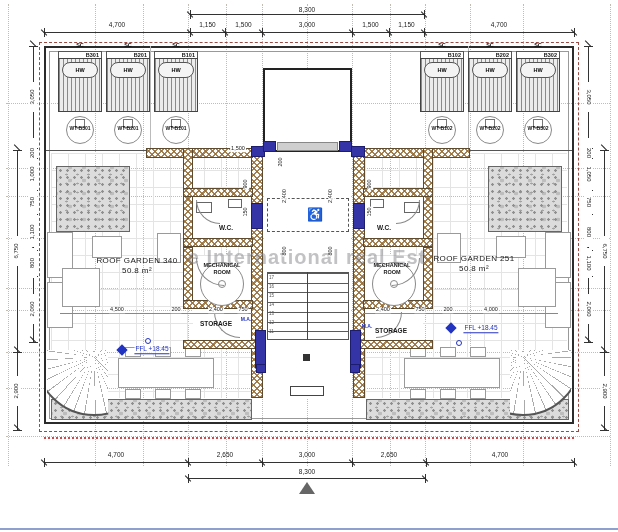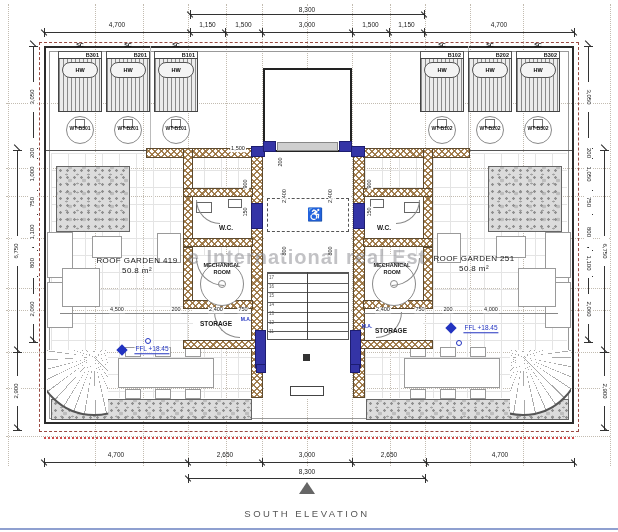--- a/index.html
+++ b/index.html
@@ -207,32 +207,31 @@
     <div class="circ" style="left: 476px; top: 116px; width: 28px; height: 28px;"></div>
     <div style="left: 485px; top: 119px; width: 10px; height: 9px; border: 1px solid rgb(119, 119, 119); background: rgb(255, 255, 255);"></div>
     <div style="left: 473px; top: 126px; width: 34px; height: 8px; font-size: 5px; font-weight: 700; color: rgb(17, 17, 17); text-align: center; line-height: 1;">WT-B202</div>
     <div style="left: 516px; top: 43px; width: 44px; height: 7px; font-size: 5.5px; font-weight: 700; color: rgb(17, 17, 17); text-align: center; line-height: 1;">SC</div>
     <div style="left: 516px; top: 51px; width: 44px; height: 9px; border: 1px solid rgb(85, 85, 85); background: rgb(255, 255, 255); font-size: 5.5px; font-weight: 700; color: rgb(17, 17, 17); text-align: right; padding-right: 2px; line-height: 1.3;">B302</div>
     <div class="stripes" style="left: 516px; top: 58px; width: 44px; height: 54px;"></div>
     <div style="left: 520px; top: 62px; width: 36px; height: 16px; border: 1.2px solid rgb(85, 85, 85); border-radius: 8px; background: rgb(244, 244, 244); font-size: 5.5px; font-weight: 700; text-align: center; line-height: 14px;">HW</div>
     <div class="circ" style="left: 524px; top: 116px; width: 28px; height: 28px;"></div>
     <div style="left: 533px; top: 119px; width: 10px; height: 9px; border: 1px solid rgb(119, 119, 119); background: rgb(255, 255, 255);"></div>
     <div style="left: 521px; top: 126px; width: 34px; height: 8px; font-size: 5px; font-weight: 700; color: rgb(17, 17, 17); text-align: center; line-height: 1;">WT-B302</div>
-    <div class="lbl room-label" style="left: 137px; top: 261px;">ROOF GARDEN 419</div>
+    <div class="lbl room-label" style="left: 137px; top: 261px;">ROOF GARDEN 340</div>
     <div class="lbl room-label" style="left: 137px; top: 271px;">50.8 m²</div>
     <div class="lbl room-label" style="left: 474px; top: 259px;">ROOF GARDEN 251</div>
     <div class="lbl room-label" style="left: 474px; top: 269px;">50.8 m²</div>
     <div class="lbl small-label" style="left: 226px; top: 228px;">W.C.</div>
     <div class="lbl small-label" style="left: 384px; top: 228px;">W.C.</div>
     <div class="lbl small-label" style="left: 216px; top: 324px;">STORAGE</div>
     <div class="lbl small-label" style="left: 391px; top: 331px;">STORAGE</div>
     <div class="lbl ma-label" style="left: 246px; top: 320px;">M.A.</div>
     <div class="lbl ma-label" style="left: 367px; top: 327px;">M.A.</div>
     <div class="lbl watermark" style="left: 307px; top: 257px;">e International real Est</div>
-    <div class="lbl title-label" style="left: 307px; top: 514px;">SOUTH ELEVATION</div>
     <div style="left: 199px; top: 262px; width: 46px; height: 16px; font-size: 5.5px; font-weight: 700; color: rgb(24, 24, 24); text-align: center; line-height: 1.2;">MECHANICAL ROOM</div>
     <div style="left: 369px; top: 262px; width: 46px; height: 16px; font-size: 5.5px; font-weight: 700; color: rgb(24, 24, 24); text-align: center; line-height: 1.2;">MECHANICAL ROOM</div>
     <div class="lbl ffl-label" style="left: 152px; top: 350px;">FFL +18.45</div>
     <div class="lbl ffl-label" style="left: 481px; top: 329px;">FFL +18.45</div>
     <div style="left: 118px; top: 346px; width: 8px; height: 8px; background: rgb(34, 51, 192); transform: rotate(45deg);"></div>
     <div style="left: 447px; top: 324px; width: 8px; height: 8px; background: rgb(34, 51, 192); transform: rotate(45deg);"></div>
     <div style="left: 145px; top: 338px; width: 6px; height: 6px; border: 1.5px solid rgb(34, 51, 192); border-radius: 50%; background: rgb(255, 255, 255);"></div>
     <div style="left: 456px; top: 340px; width: 6px; height: 6px; border: 1.5px solid rgb(34, 51, 192); border-radius: 50%; background: rgb(255, 255, 255);"></div>
     <div class="line" style="left: 190px; top: 14px; width: 235px; height: 1px;"></div>
     <div class="line" style="left: 190px; top: 10px; width: 1px; height: 9px;"></div>

